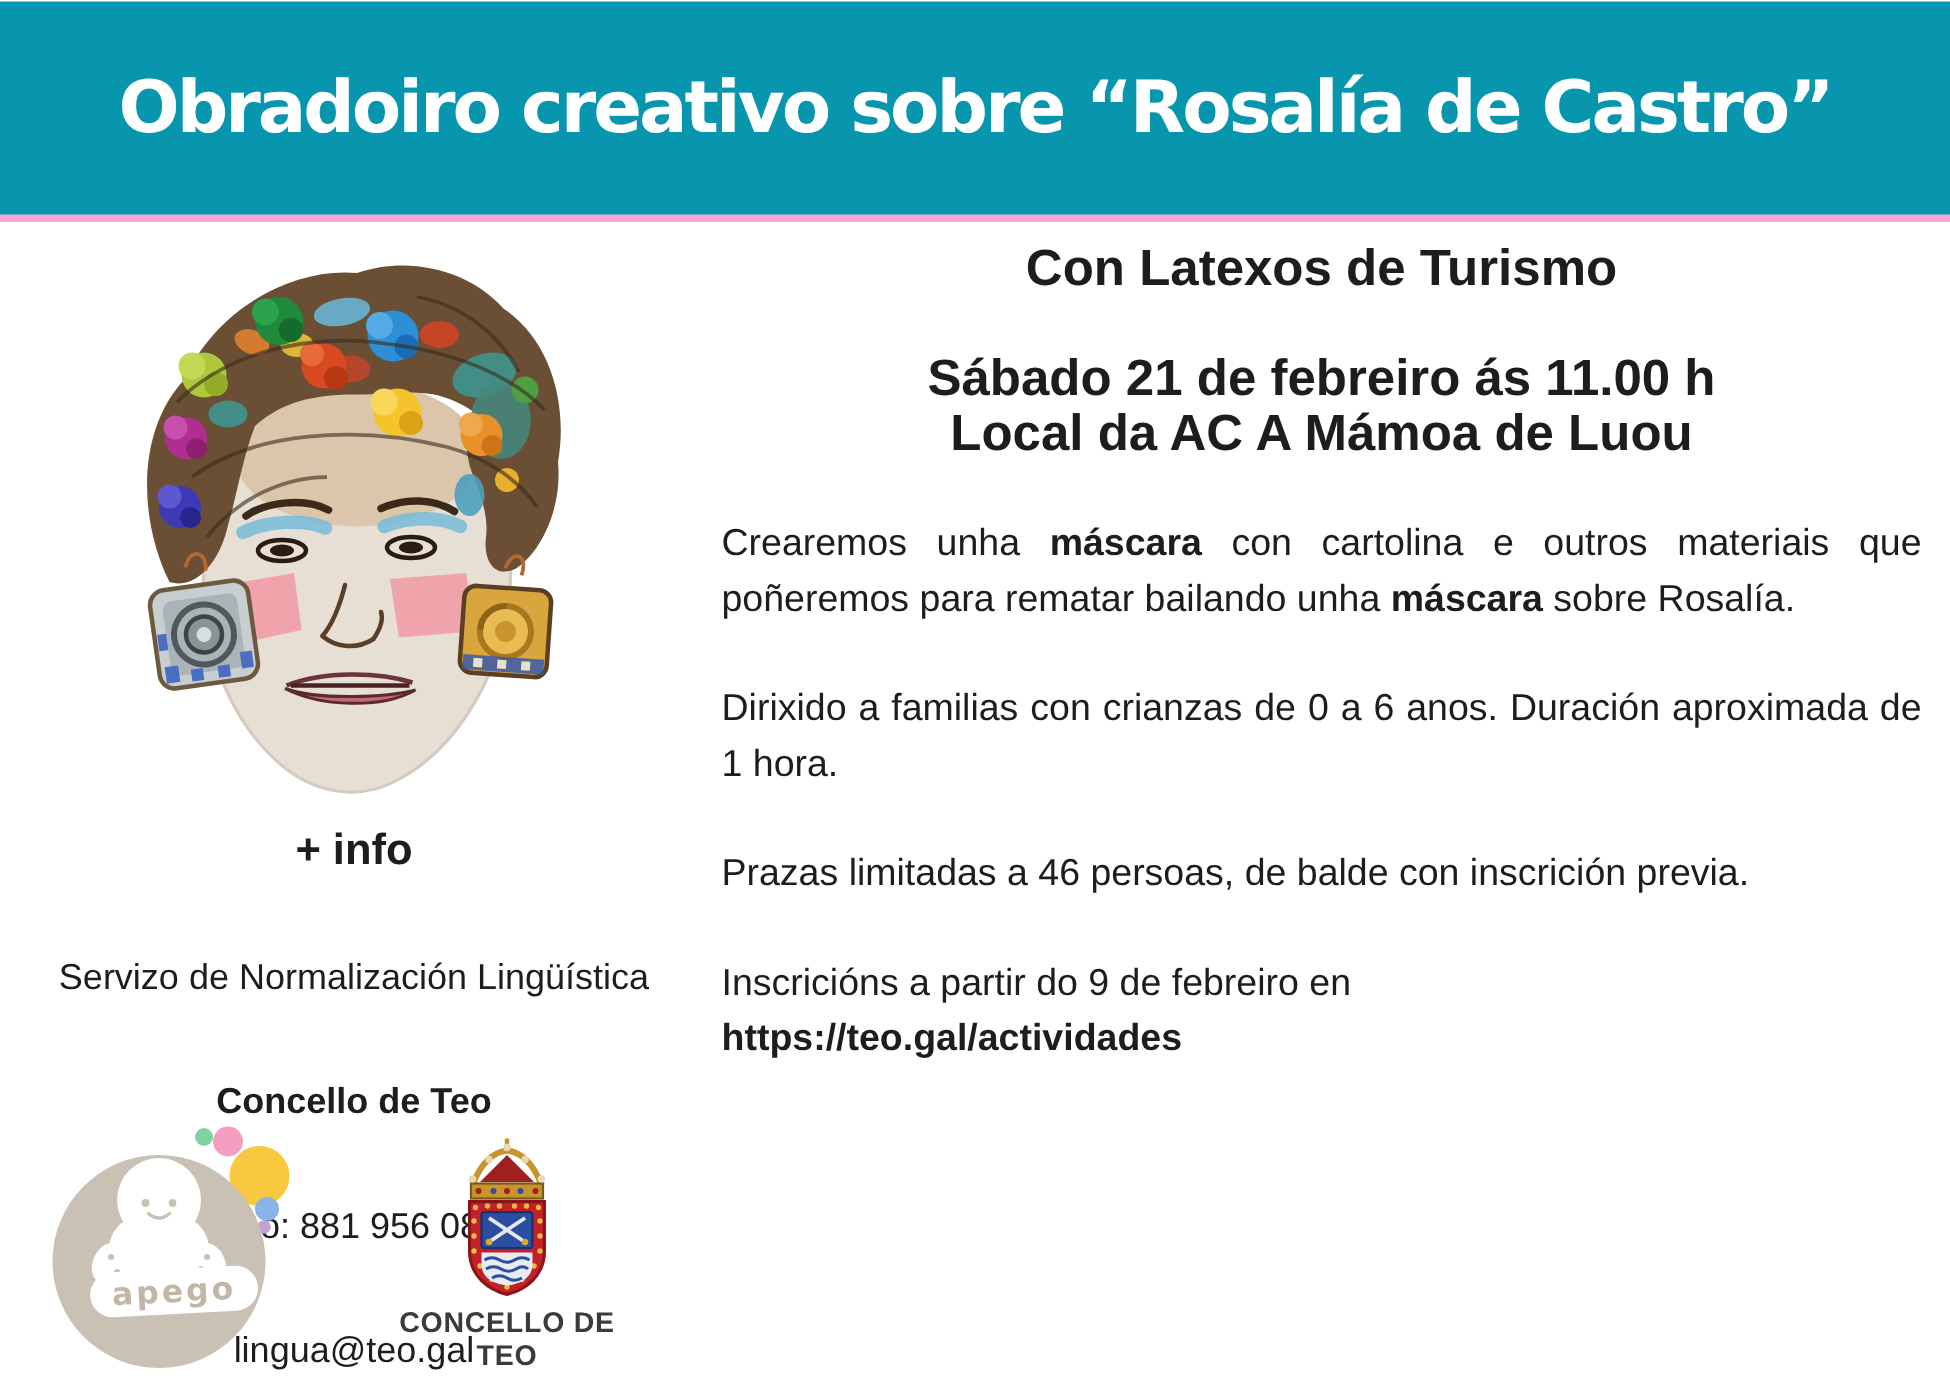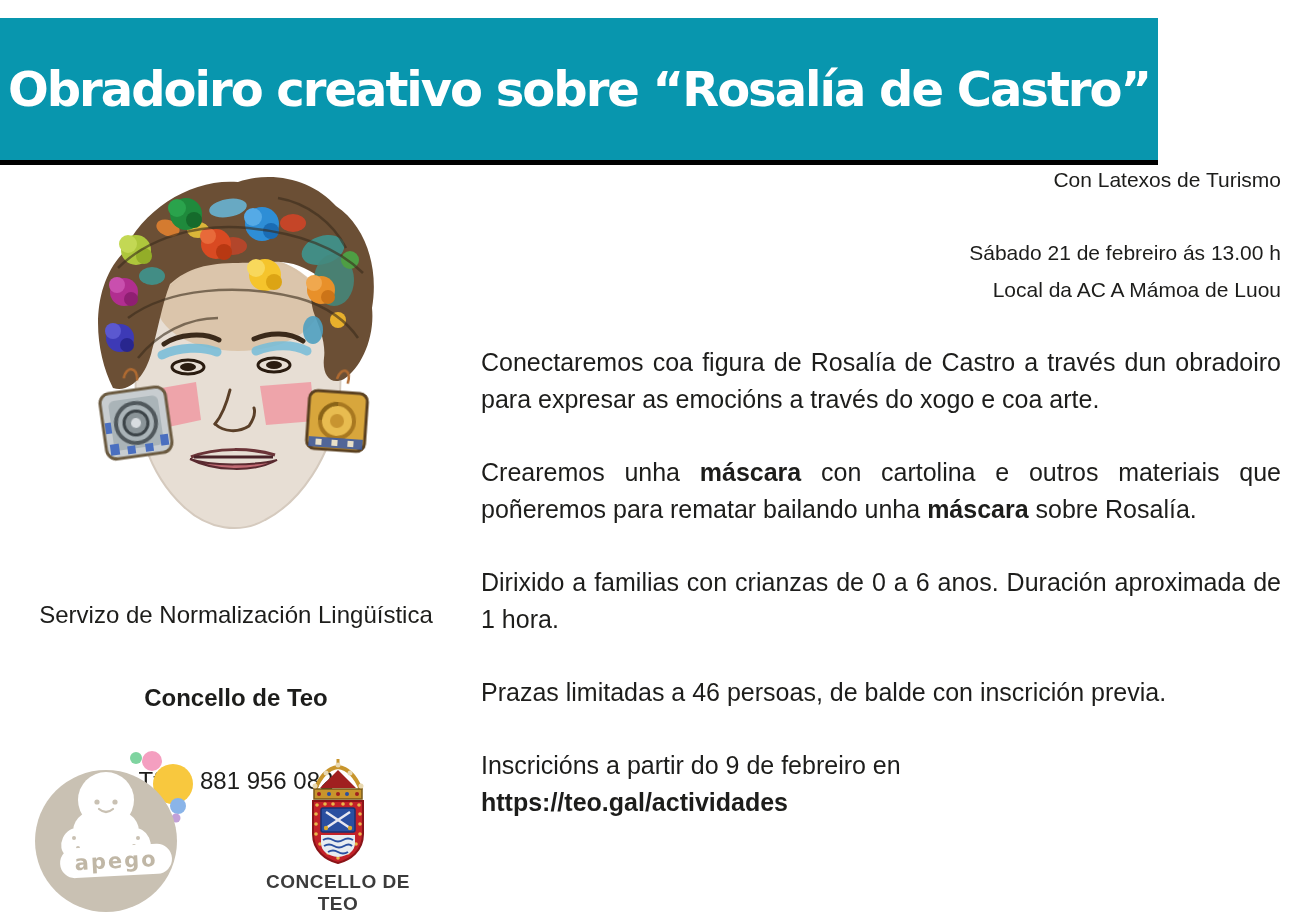--- a/index.html
+++ b/index.html
@@ -3,32 +3,32 @@
 <meta charset="utf-8">
 <style>
   html,body{margin:0;padding:0;}
   body{
     width:1300px;height:919px;position:relative;overflow:hidden;
     background:#ffffff;color:#1d1d1b;
     font-family:"Liberation Sans", sans-serif;
   }
   
   .header{
-    position:absolute;left:0;top:18px;width:1158px;height:142px;
-    background:#0896ae;border-bottom:5px solid #000000;
+    position:absolute;left:0;top:1px;width:1300px;height:142px;
+    background:#0896ae;border-bottom:5px solid #f9a8d4;
     display:flex;align-items:center;justify-content:center;
   }
   .header .title{
     font-family:"DejaVu Sans", sans-serif;font-weight:bold;color:#ffffff;
     font-size:48px;letter-spacing:-2px;white-space:nowrap;margin:0;
   }
   
   .right-col{position:absolute;left:481px;top:148px;width:800px;}
   .right-col p{margin:0 0 36px 0;font-size:25px;line-height:37px;text-align:justify;}
-  .right-col p.hd{font-weight:normal;text-align:right;font-size:21px;}
+  .right-col p.hd{font-weight:bold;text-align:center;font-size:34px;}
   .right-col .b{font-weight:bold;}
   .right-col{padding-top:13px;}
   
   .mask-wrap{position:absolute;left:78px;top:168px;width:332px;height:380px;}
   .info-block{position:absolute;left:0;top:549px;width:472px;text-align:center;}
   .info-block .plus{font-size:29px;font-weight:bold;line-height:37px;}
   .info-block .line{font-size:24px;line-height:35px;margin-top:48px;}
   .info-block .line.bold{font-weight:bold;}
   .apego-wrap{position:absolute;left:30px;top:746px;width:175px;height:171px;}
   .crest-wrap{position:absolute;left:243px;top:756px;width:190px;text-align:center;}
@@ -140,23 +140,25 @@
     <path d="M-17,0 A17,17 0 0 1 0,-17" stroke="#8a6418" stroke-width="4" fill="none"></path>
     <rect x="-27" y="17" width="54" height="10" fill="#3a5aa8" opacity="0.85"></rect>
     <rect x="-20" y="19" width="6" height="6" fill="#e8e0c8"></rect>
     <rect x="-4" y="19" width="6" height="6" fill="#e8e0c8"></rect>
     <rect x="12" y="19" width="6" height="6" fill="#e8e0c8"></rect>
   </g>
 </svg>
 </div>
 
 <div class="info-block">
+  <div class="plus">+ info</div>
   <div class="line">Servizo de Normalización Lingüística</div>
   <div class="line bold">Concello de Teo</div>
   <div class="line">Tfno: 881 956 082</div>
+  <div class="line">lingua@teo.gal</div>
 </div>
 
 <div class="apego-wrap">
 <svg width="175" height="171" viewBox="0 0 175 171">
   <circle cx="106" cy="12" r="6" fill="#7fd4a0"></circle>
   <circle cx="122" cy="15" r="10" fill="#f49fc0"></circle>
   <circle cx="143" cy="38" r="20" fill="#f8c83e"></circle>
   <circle cx="148" cy="60" r="8" fill="#8ab4e8"></circle>
   <circle cx="146" cy="72" r="4.5" fill="#c2a0d8"></circle>
   <circle cx="76" cy="95" r="71" fill="#c9c1b3"></circle>
@@ -240,21 +242,20 @@
     <path d="M33,79 L67,79 L67,87 C67,95 60,100 50,101 C40,100 33,95 33,87 Z" fill="#e8ecf0"></path>
     <path d="M35,84 Q40,81 45,84 T55,84 T65,84" stroke="#2a4fa0" stroke-width="2" fill="none"></path>
     <path d="M36,90 Q41,87 46,90 T56,90 T64,90" stroke="#2a4fa0" stroke-width="2" fill="none"></path>
     <path d="M40,96 Q45,93 50,96 T60,96" stroke="#2a4fa0" stroke-width="2" fill="none"></path>
   </svg>
   <div class="crest-label">CONCELLO DE TEO</div>
 </div>
 
 <div class="right-col">
   <p class="hd">Con Latexos de Turismo</p>
-  <p class="hd"><span>Sábado 21 de febreiro ás 13.00 h</span><br>
+  <p class="hd"><span>Sábado 21 de febreiro ás 11.00 h</span><br>
      <span>Local da AC A Mámoa de Luou</span></p>
-  <p><span>Conectaremos coa figura de Rosalía de Castro a través dun obradoiro para expresar as emocións a través do xogo e coa arte.</span></p>
   <p><span>Crearemos unha </span><span class="b">máscara</span><span> con cartolina e outros materiais que poñeremos para rematar bailando unha </span><span class="b">máscara</span><span> sobre Rosalía.</span></p>
   <p><span>Dirixido a familias con crianzas de 0 a 6 anos. Duración aproximada de 1 hora.</span></p>
   <p><span>Prazas limitadas a 46 persoas, de balde con inscrición previa.</span></p>
   <p><span>Inscricións a partir do 9 de febreiro en</span><br>
      <span class="b">https://teo.gal/actividades</span></p>
 </div>
 
 </body></html>

